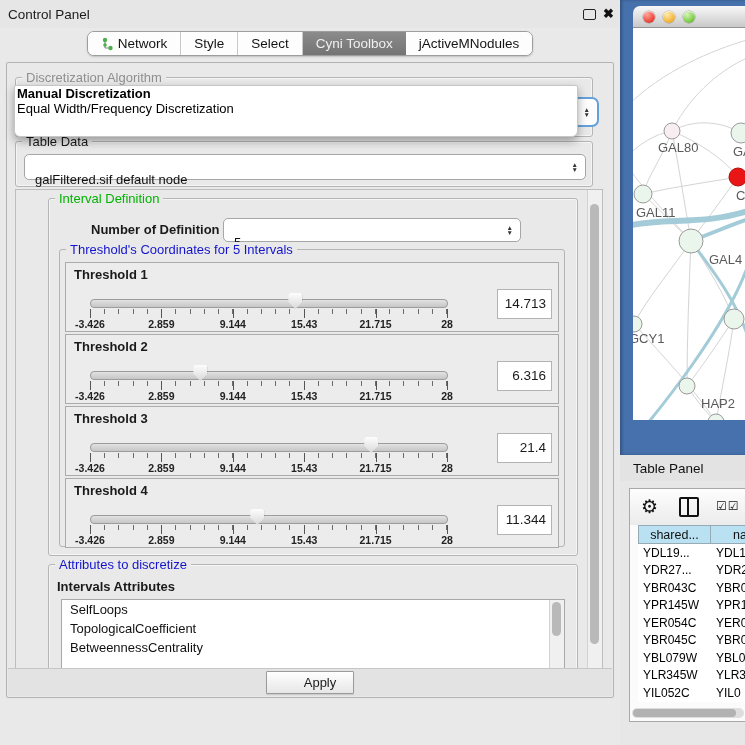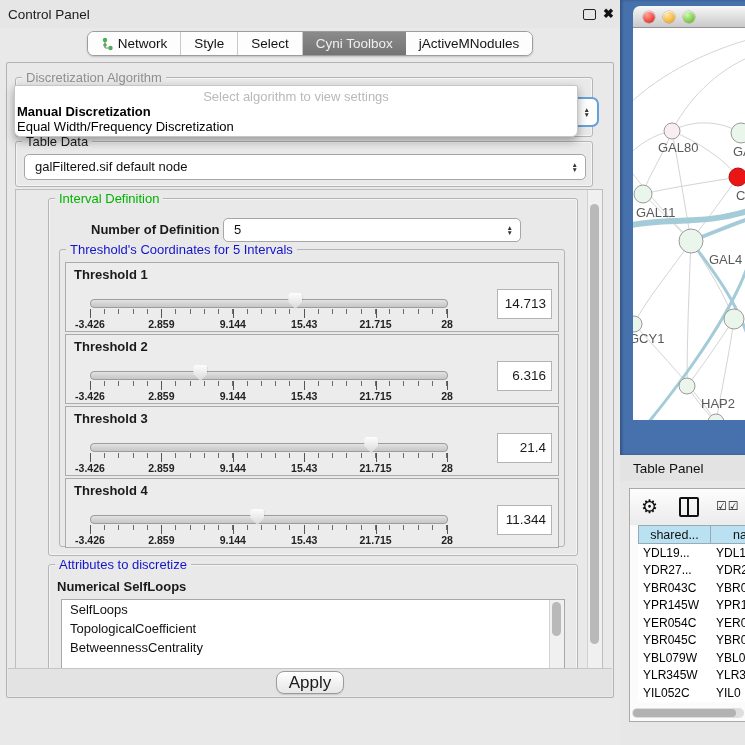--- a/index.html
+++ b/index.html
@@ -41,21 +41,21 @@
   #algo-popup{position:absolute;left:7px;top:22px;width:562px;height:50px;background:#ffffff;
               border:1px solid #c6c6c6;border-radius:2px 2px 6px 6px;z-index:40;
               box-shadow:0 4px 10px rgba(0,0,0,.35);}
   #algo-popup .ph{margin-top:3px;text-align:center;color:#b9b9b9;font-size:13px;height:15px;}
   #algo-popup .opt{padding-left:2px;font-size:13px;height:15px;color:#000;}
   #algo-popup .opt.bold{font-weight:bold;}
 
   #tabledata-group{left:8px;top:78px;width:576px;height:44px;}
   .combo{position:absolute;background:#fff;border:1px solid #a6a6a6;border-radius:5px;
          font-size:13px;color:#111;}
-  .combo .val{position:absolute;left:10px;top:0;line-height:22px;white-space:nowrap;text-align:right;}
+  .combo .val{position:absolute;left:10px;top:13px;line-height:22px;white-space:nowrap;text-align:right;}
   .spinner{position:absolute;right:7px;top:50%;transform:translateY(-50%);display:flex;flex-direction:column;
            align-items:center;color:#333;}
   .spinner span{font-size:6.5px;line-height:5px;}
   #tabledata-combo{left:8px;top:12px;width:560px;height:24px;}
   #tabledata-combo .val{line-height:24px;}
 
   #viewport{position:absolute;left:8px;top:126px;width:586px;height:478px;background:#e9e9e9;
             border:1px solid #bdbdbd;overflow:hidden;}
   .vscroll{position:absolute;right:0;top:0;bottom:0;width:14px;background:#f0f0f0;border-left:1px solid #d2d2d2;}
   .vscroll .thumb{position:absolute;left:2px;width:9px;background:#b9b9b9;border-radius:5px;}
@@ -85,23 +85,23 @@
              font-size:13.5px;text-align:right;line-height:28px;padding-right:5px;}
 
   #attr-group{left:32px;top:374px;width:528px;height:140px;}
   #attr-list-label{position:absolute;left:8px;top:14px;font-weight:bold;}
   #attr-list{position:absolute;left:12px;top:34px;width:502px;height:96px;background:#fff;border:1px solid #a8a8a8;overflow:hidden;}
   .attr-item{padding-left:8px;line-height:19px;font-size:13px;color:#111;white-space:nowrap;}
   #attr-vthumb{top:2px;height:34px;}
 
   #apply-bar{position:absolute;left:1px;right:1px;bottom:1px;height:27px;background:#e3e3e3;
              border-top:1px solid #c6c6c6;display:flex;align-items:center;justify-content:center;}
-  #apply-btn{width:66px;height:21px;border:1px solid #9b9b9b;border-radius:8px;font-size:17px;
+  #apply-btn{width:66px;height:21px;border:1px solid #9b9b9b;border-radius:1px;font-size:13px;
              background:linear-gradient(#ffffff,#e6e6e6);display:flex;align-items:center;justify-content:center;
-             box-shadow:0 1px 1px rgba(0,0,0,.12);}
+             box-shadow:0 1px 1px rgba(0,0,0,.12);padding-left:20px;}
 
   
   #blue-frame{position:absolute;left:620px;top:0;width:125px;height:455px;background:var(--accent_blue_frame);
               box-shadow:inset 2px 0 3px rgba(0,0,0,.25);}
   #net-window{position:absolute;left:13px;top:6px;width:112px;height:414px;border-radius:7px 0 0 0;overflow:hidden;}
   #net-titlebar{height:21px;background:linear-gradient(#f8f8f8,#c9c9c9);border-bottom:1px solid #949494;
                 display:flex;align-items:center;padding-left:10px;gap:8px;}
   .light{width:12px;height:12px;border-radius:50%;box-shadow:inset 0 1px 1px rgba(255,255,255,.7),0 0 0 0.5px rgba(0,0,0,.3);}
   .light.red{background:radial-gradient(circle at 35% 30%,#ffa49c,#ee4a3e 60%,#c23126);}
   .light.yellow{background:radial-gradient(circle at 35% 30%,#ffeab0,#f6b73c 60%,#cf9a1c);}
@@ -175,21 +175,20 @@
       <span class="legend dim">Discretization Algorithm</span>
     </div>
     <div id="algo-combo-sliver">
       <span class="spinner">
           <span>▲</span>
           <span>▼</span>
         </span>
     </div>
 
     <div id="algo-popup">
-      <div class="ph">Select algorithm to view settings</div>
       <div class="opt bold">Manual Discretization</div>
       <div class="opt">Equal Width/Frequency Discretization</div>
     </div>
 
     <div class="groupbox" id="tabledata-group">
       <span class="legend">Table Data</span>
       <div class="combo" id="tabledata-combo">
         <span class="val">galFiltered.sif default node</span>
         <span class="spinner">
             <span>▲</span>
@@ -301,21 +300,21 @@
                     <span style="left: 100%;">28</span>
                   </div>
                   <div class="thr-value">11.344</div>
                 </div>
               </div>
           </div>
         </div>
 
         <div class="groupbox" id="attr-group">
           <span class="legend blue">Attributes to discretize</span>
-          <span id="attr-list-label">Numerical SelfLoops</span>
+          <span id="attr-list-label">Intervals Attributes</span>
           <div id="attr-list">
             <div class="vscroll">
               <div class="thumb" id="attr-vthumb"></div>
             </div>
           <div class="attr-item">SelfLoops</div>
               <div class="attr-item">TopologicalCoefficient</div>
               <div class="attr-item">BetweennessCentrality</div>
             </div>
         </div>
 

